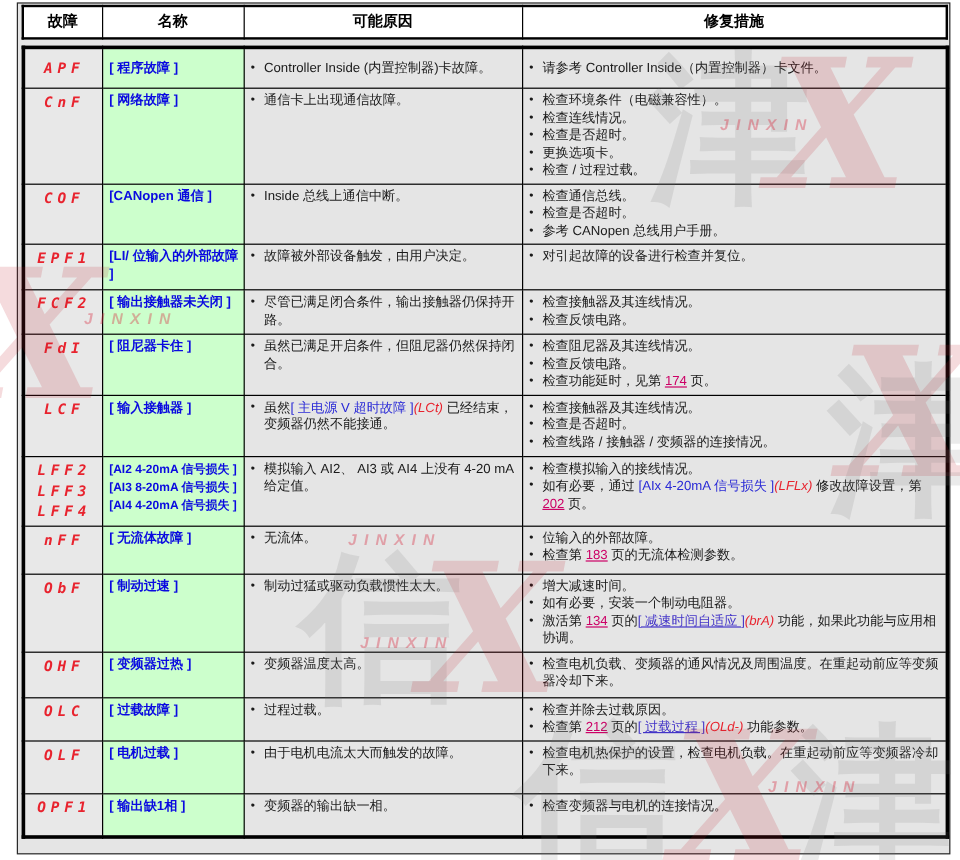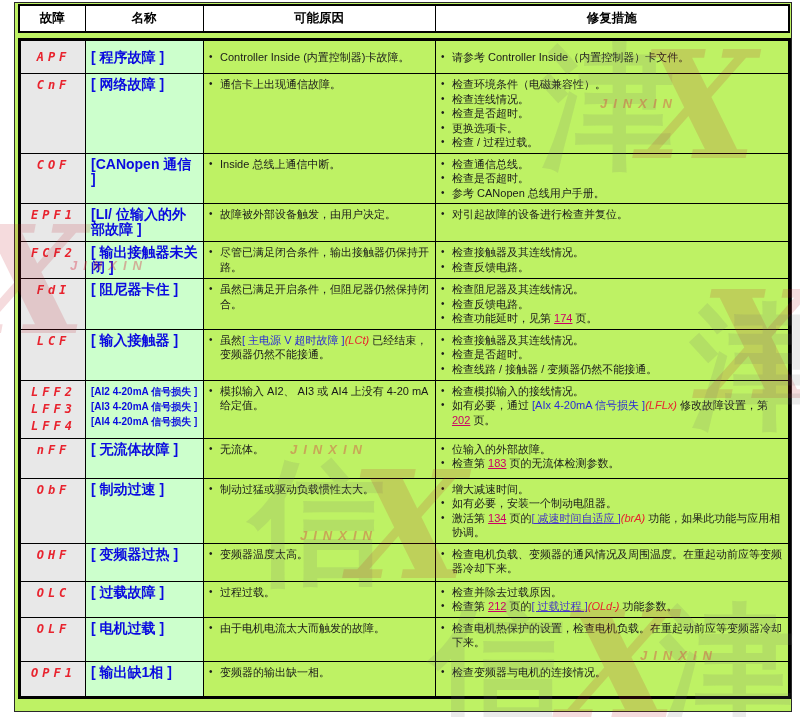--- a/index.html
+++ b/index.html
@@ -6,21 +6,21 @@
   html,body { background:#ffffff; }
   body {
     width:800px; height:717px; position:relative; overflow:hidden;
     font-family:"Liberation Sans","DejaVu Sans",sans-serif;
     color:#1a1a1a;
   }
   .page {
     position:absolute; left:14px; top:2px; width:778px; height:710px;
     border:1px solid #2a2a2a;
     padding:1px 3px;
-    background:#bef264;
+    background:#e5e5e5;
   }
   table { border-collapse:collapse; table-layout:fixed; width:770px; }
   col.c-fault  { width:66px; }
   col.c-name   { width:118px; }
   col.c-cause  { width:232px; }
   col.c-remedy { width:354px; }
 
   
   table.hdr { border:2px solid #000; }
   table.hdr th {
@@ -42,21 +42,21 @@
   td.name-cell   { background:#ccffcc; }
   tr.r0 td { vertical-align:middle; }
 
   .code {
     font-family:"DejaVu Sans Mono","Liberation Mono",monospace;
     font-style:italic; font-weight:bold;
     color:#e8232e; font-size:12px; letter-spacing:4px;
     line-height:17px; white-space:nowrap;
   }
   .fname {
-    color:#0a0ae0; font-weight:bold; font-size:14px; line-height:15px;
+    color:#0a0ae0; font-weight:bold; font-size:11px; line-height:15px;
   }
   .name-cell .fname:not(:only-child){ font-size:10px; letter-spacing:0; line-height:15px; white-space:nowrap; }
 
   ul.bullets { list-style:none; }
   ul.bullets li { display:flex; }
   .bmark { flex:0 0 11px; font-size:10px; line-height:14.5px; color:#1a1a1a; }
   .btxt  { flex:1 1 auto; }
 
   .seg-blue { color:#2a2ad6; }
   .seg-red  { color:#e8232e;font-style:italic; }
@@ -310,34 +310,34 @@
                 <li>
                   <span class="bmark">•</span>
                   <span class="btxt"><span>检查接触器及其连线情况。</span></span>
                 </li>
                 <li>
                   <span class="bmark">•</span>
                   <span class="btxt"><span>检查是否超时。</span></span>
                 </li>
                 <li>
                   <span class="bmark">•</span>
-                  <span class="btxt"><span>检查线路 / 接触器 / 变频器仍然不能接通。</span></span>
+                  <span class="btxt"><span>检查线路 / 接触器 / 变频器的连接情况。</span></span>
                 </li>
               </ul>
             </td>
           </tr>
           <tr class="r8">
             <td class="fault-cell">
               <div class="code">LFF2</div>
               <div class="code">LFF3</div>
               <div class="code">LFF4</div>
             </td>
             <td class="name-cell">
               <div class="fname">[AI2 4-20mA 信号损失 ]</div>
-              <div class="fname">[AI3 4-20mA 信号损失 ]</div>
+              <div class="fname">[AI3 8-20mA 信号损失 ]</div>
               <div class="fname">[AI4 4-20mA 信号损失 ]</div>
             </td>
             <td class="cause-cell">
               <ul class="bullets">
                 <li>
                   <span class="bmark">•</span>
                   <span class="btxt"><span>模拟输入 AI2、 AI3 或 AI4 上没有 4-20 mA 给定值。</span></span>
                 </li>
               </ul>
             </td>

